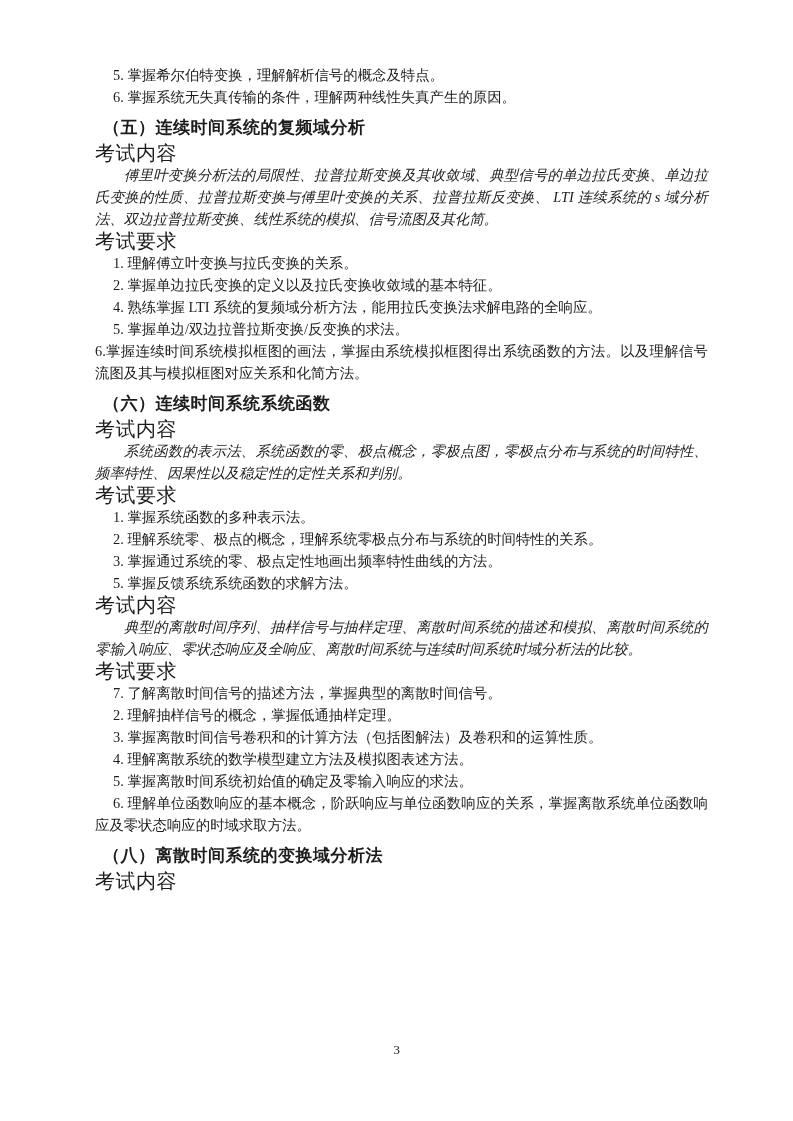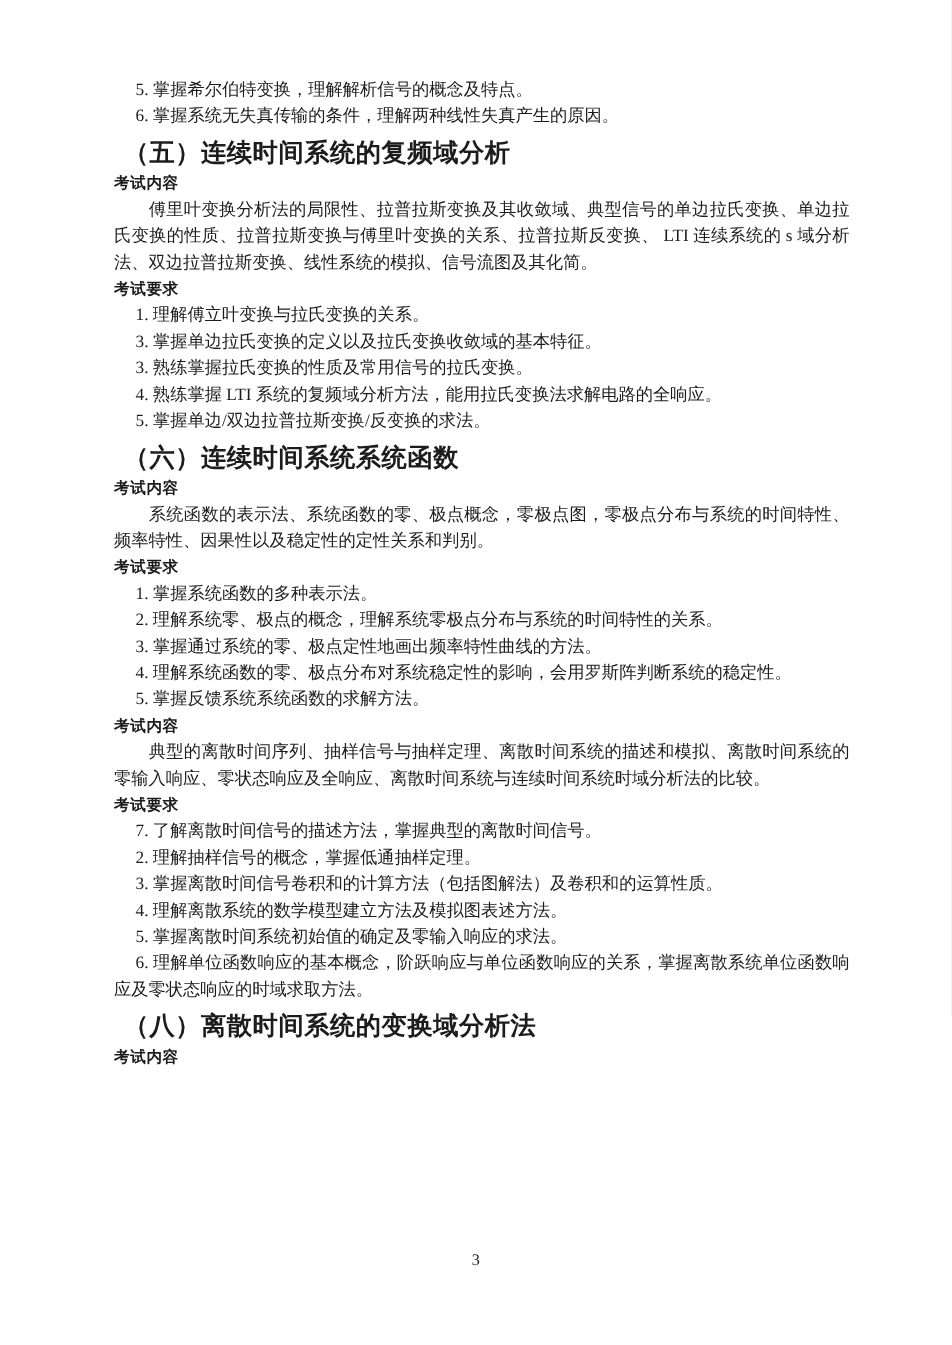--- a/index.html
+++ b/index.html
@@ -25,32 +25,33 @@
     line-height: 22px;
     text-align: justify;
     text-indent: 18px; 
   }
   .req-item.flush { text-indent: 0; }
   .para {
     font-size: 14.4px;
     line-height: 22px;
     text-align: justify;
     text-indent: 29px; 
+    font-style: italic;
   }
   .block-label {
     font-family: "Liberation Sans", "DejaVu Sans", sans-serif;
-    font-weight: 700;
-    font-size: 13px;
+    font-weight: 400;
+    font-size: 20px;
     line-height: 22px;
     letter-spacing: 0.5px;
   }
   .sec-title {
     font-family: "Liberation Sans", "DejaVu Sans", sans-serif;
     font-weight: 700;
-    font-size: 21px;
+    font-size: 17px;
     line-height: 24px;
     margin: 8px 0 2px 8px;
     letter-spacing: 0.5px;
   }
   .page-number {
     position: absolute;
     bottom: 63px;
     left: 0;
     width: 100%;
     text-align: center;
@@ -66,35 +67,34 @@
 
     <div class="req-item">5. 掌握希尔伯特变换，理解解析信号的概念及特点。</div>
     <div class="req-item">6. 掌握系统无失真传输的条件，理解两种线性失真产生的原因。</div>
 
     <div>
       <h2 class="sec-title">（五）连续时间系统的复频域分析</h2>
       <div class="block-label">考试内容</div>
       <p class="para">傅里叶变换分析法的局限性、拉普拉斯变换及其收敛域、典型信号的单边拉氏变换、单边拉氏变换的性质、拉普拉斯变换与傅里叶变换的关系、拉普拉斯反变换、 LTI 连续系统的 s 域分析法、双边拉普拉斯变换、线性系统的模拟、信号流图及其化简。</p>
       <div class="block-label">考试要求</div>
       <div class="req-item">1. 理解傅立叶变换与拉氏变换的关系。</div>
-      <div class="req-item">3. 掌握单边拉氏变换的定义以及拉氏变换收敛域的基本特征。</div>
-      <div class="req-item">3. 熟练掌握拉氏变换的性质及常用信号的拉氏变换。</div>
+      <div class="req-item">2. 掌握单边拉氏变换的定义以及拉氏变换收敛域的基本特征。</div>
       <div class="req-item">4. 熟练掌握 LTI 系统的复频域分析方法，能用拉氏变换法求解电路的全响应。</div>
       <div class="req-item">5. 掌握单边/双边拉普拉斯变换/反变换的求法。</div>
+      <div class="req-item flush">6.掌握连续时间系统模拟框图的画法，掌握由系统模拟框图得出系统函数的方法。以及理解信号流图及其与模拟框图对应关系和化简方法。</div>
     </div>
 
     <div>
       <h2 class="sec-title">（六）连续时间系统系统函数</h2>
       <div class="block-label">考试内容</div>
       <p class="para">系统函数的表示法、系统函数的零、极点概念，零极点图，零极点分布与系统的时间特性、频率特性、因果性以及稳定性的定性关系和判别。</p>
       <div class="block-label">考试要求</div>
       <div class="req-item">1. 掌握系统函数的多种表示法。</div>
       <div class="req-item">2. 理解系统零、极点的概念，理解系统零极点分布与系统的时间特性的关系。</div>
       <div class="req-item">3. 掌握通过系统的零、极点定性地画出频率特性曲线的方法。</div>
-      <div class="req-item">4. 理解系统函数的零、极点分布对系统稳定性的影响，会用罗斯阵判断系统的稳定性。</div>
       <div class="req-item">5. 掌握反馈系统系统函数的求解方法。</div>
     </div>
 
     <div>
       <div class="block-label">考试内容</div>
       <p class="para">典型的离散时间序列、抽样信号与抽样定理、离散时间系统的描述和模拟、离散时间系统的零输入响应、零状态响应及全响应、离散时间系统与连续时间系统时域分析法的比较。</p>
       <div class="block-label">考试要求</div>
       <div class="req-item">7. 了解离散时间信号的描述方法，掌握典型的离散时间信号。</div>
       <div class="req-item">2. 理解抽样信号的概念，掌握低通抽样定理。</div>
       <div class="req-item">3. 掌握离散时间信号卷积和的计算方法（包括图解法）及卷积和的运算性质。</div>

